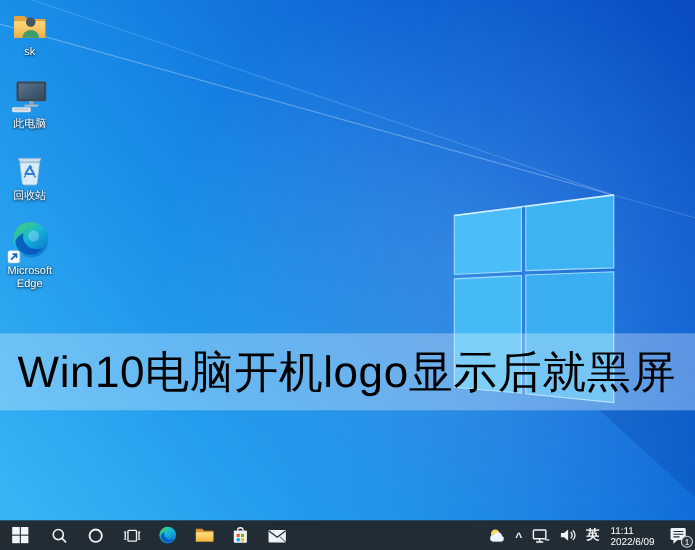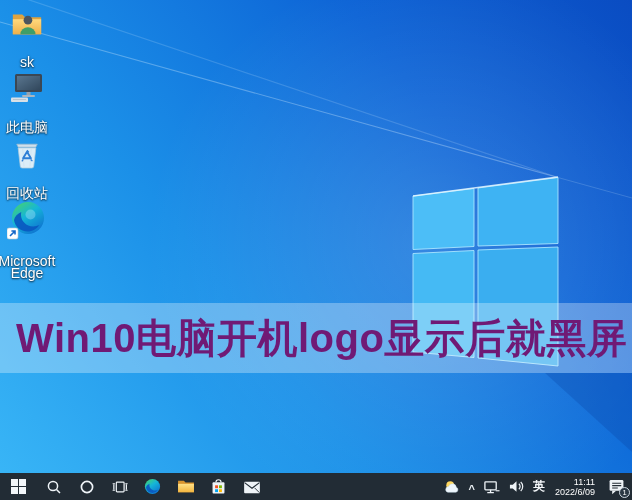--- a/index.html
+++ b/index.html
@@ -11,37 +11,37 @@
   .wallpaper{position:absolute;left:0;top:0;}
 
   
   .dicon{
     position:absolute;left:-5px;width:64px;
     display:flex;flex-direction:column;align-items:center;gap:2px;
     cursor:default;
   }
   .dicon .glyph{display:flex;align-items:center;justify-content:center;height:34px;}
   .dicon .dlabel{
-    font-size:14px;line-height:12px;color:#fff;text-align:center;
+    font-size:10px;line-height:12px;color:#fff;text-align:center;
     text-shadow:0 1px 2px rgba(0,0,0,.75), 0 0 2px rgba(0,0,0,.5);
-    max-width:62px;word-break:break-word;margin-top:14px;
+    max-width:62px;word-break:break-word;
   }
   #dicon-user{top:6px;}
   #dicon-thispc{top:71px;}
   #dicon-recycle{top:137px;}
   #dicon-edge{top:201px;}
 
   
   .banner{
     position:absolute;left:0;top:303px;width:632px;height:70px;
     background:rgba(255,255,255,0.30);
     display:flex;align-items:center;box-sizing:border-box;padding-left:16px;
   }
   .banner h1{
-    margin:0;font-size:40px;font-weight:700;color:#701a75;
+    margin:0;font-size:40px;font-weight:400;color:#000000;
     letter-spacing:0.5px;white-space:nowrap;
   }
 
   
   .taskbar{
     position:absolute;left:0;bottom:0;width:632px;height:27px;
     background:#222c35;display:flex;align-items:stretch;
     color:#eef3f7;
   }
   .tb-left{display:flex;align-items:stretch;}
@@ -50,21 +50,21 @@
   }
   #tb-start{width:37px;}
   .tray{
     margin-left:auto;display:flex;align-items:center;gap:8px;
     padding-right:5px;
   }
   .tray-item{display:flex;align-items:center;justify-content:center;}
   .chevron{font-size:11px;font-weight:700;color:#eef3f7;transform:translateY(2px);}
   .ime{font-size:12px;font-weight:700;color:#f4f7fa;}
   .clock{
-    display:flex;flex-direction:column;align-items:flex-end;justify-content:center;
+    display:flex;flex-direction:column;align-items:flex-start;justify-content:center;
     font-size:9px;line-height:10px;color:#fff;padding:0 2px;text-align:center;
   }
   .actioncenter{position:relative;width:22px;height:22px;}
   .badge{
     position:absolute;right:-3px;bottom:0;width:11px;height:11px;border-radius:50%;
     background:#2b3844;border:1px solid #cfd9e2;box-sizing:border-box;
     color:#fff;font-size:7.5px;line-height:9px;display:flex;align-items:center;justify-content:center;
   }
 </style>
 </head>

